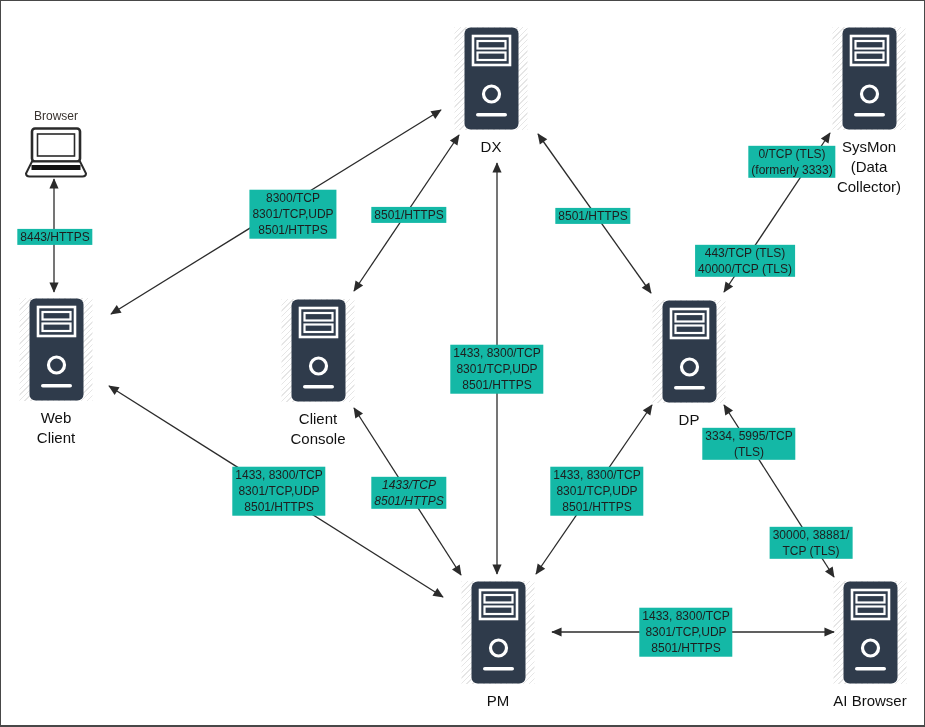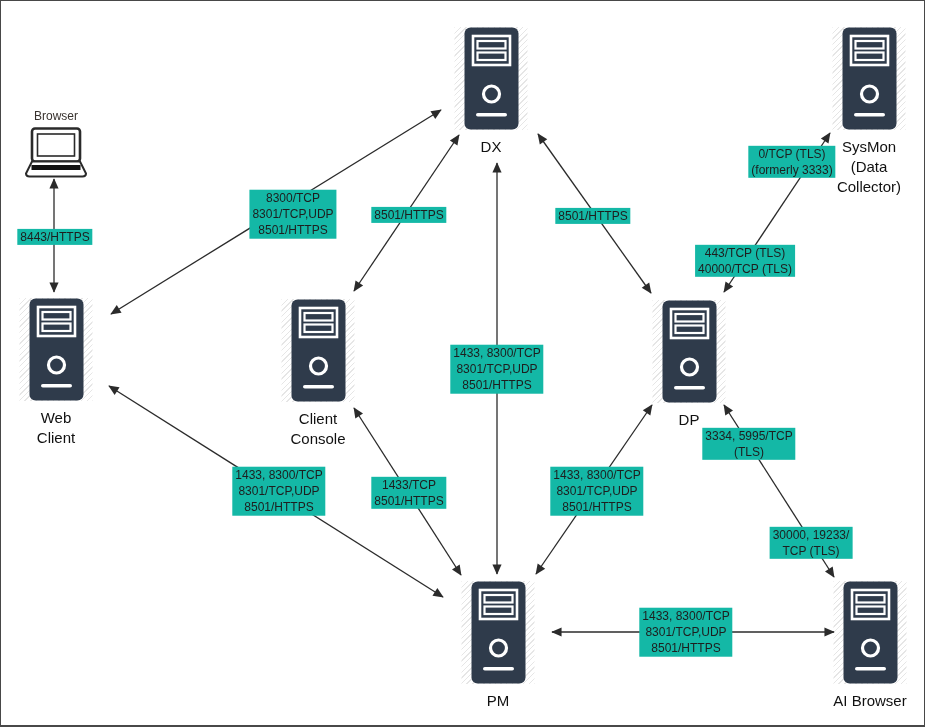--- a/index.html
+++ b/index.html
@@ -161,26 +161,26 @@
   <div class="edge-label" style="left:496px;top:368px;">1433, 8300/TCP
 8301/TCP,UDP
 8501/HTTPS</div>
   <div class="edge-label" style="left:791px;top:161px;">0/TCP (TLS)
 (formerly 3333)</div>
   <div class="edge-label" style="left:744px;top:260px;text-align:center;">443/TCP (TLS)
 40000/TCP (TLS)</div>
   <div class="edge-label" style="left:278px;top:490px;">1433, 8300/TCP
 8301/TCP,UDP
 8501/HTTPS</div>
-  <div class="edge-label" style="left:408px;top:492px;">1433/TCP
+  <div class="edge-label" style="left:408px;top:492px;font-style:italic;">1433/TCP
 8501/HTTPS</div>
   <div class="edge-label" style="left:596px;top:490px;">1433, 8300/TCP
 8301/TCP,UDP
 8501/HTTPS</div>
   <div class="edge-label" style="left:748px;top:443px;">3334, 5995/TCP
 (TLS)</div>
-  <div class="edge-label" style="left:810px;top:542px;">30000, 19233/
+  <div class="edge-label" style="left:810px;top:542px;">30000, 38881/
 TCP (TLS)</div>
   <div class="edge-label" style="left:685px;top:631px;">1433, 8300/TCP
 8301/TCP,UDP
 8501/HTTPS</div>
 
 </div>
 
 </body></html>

